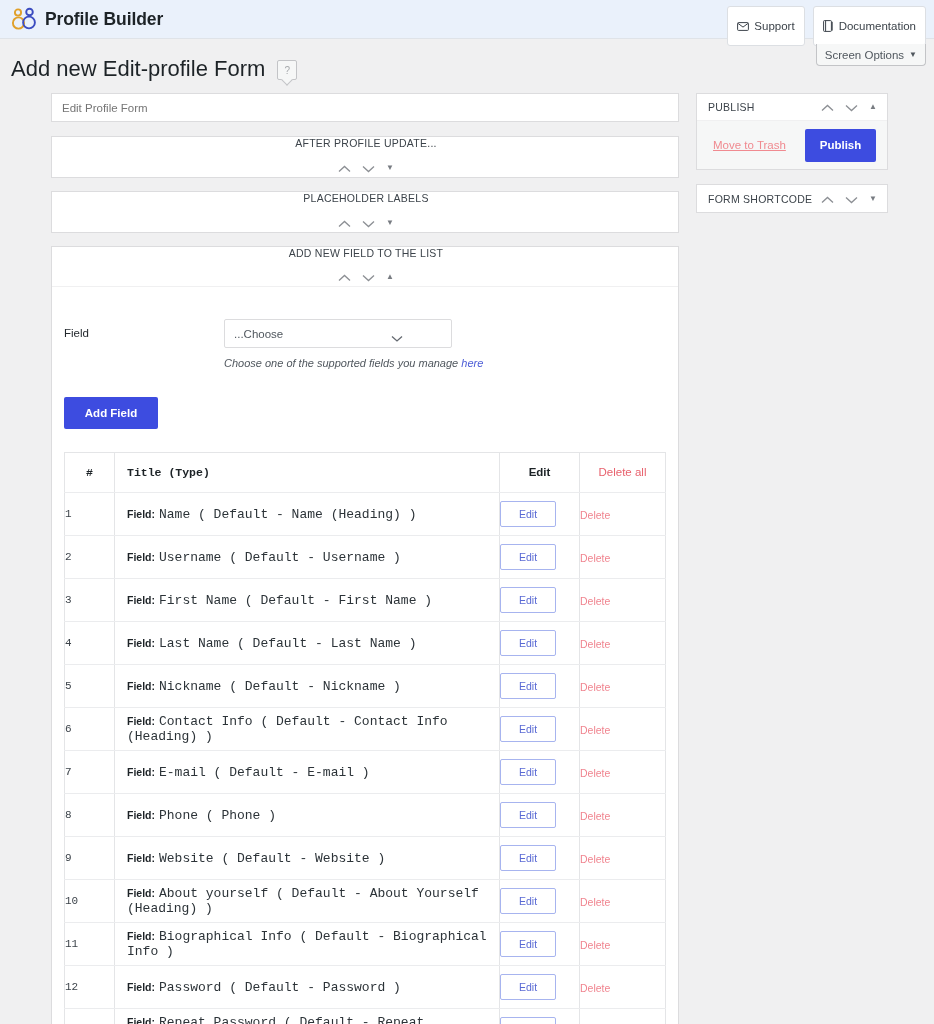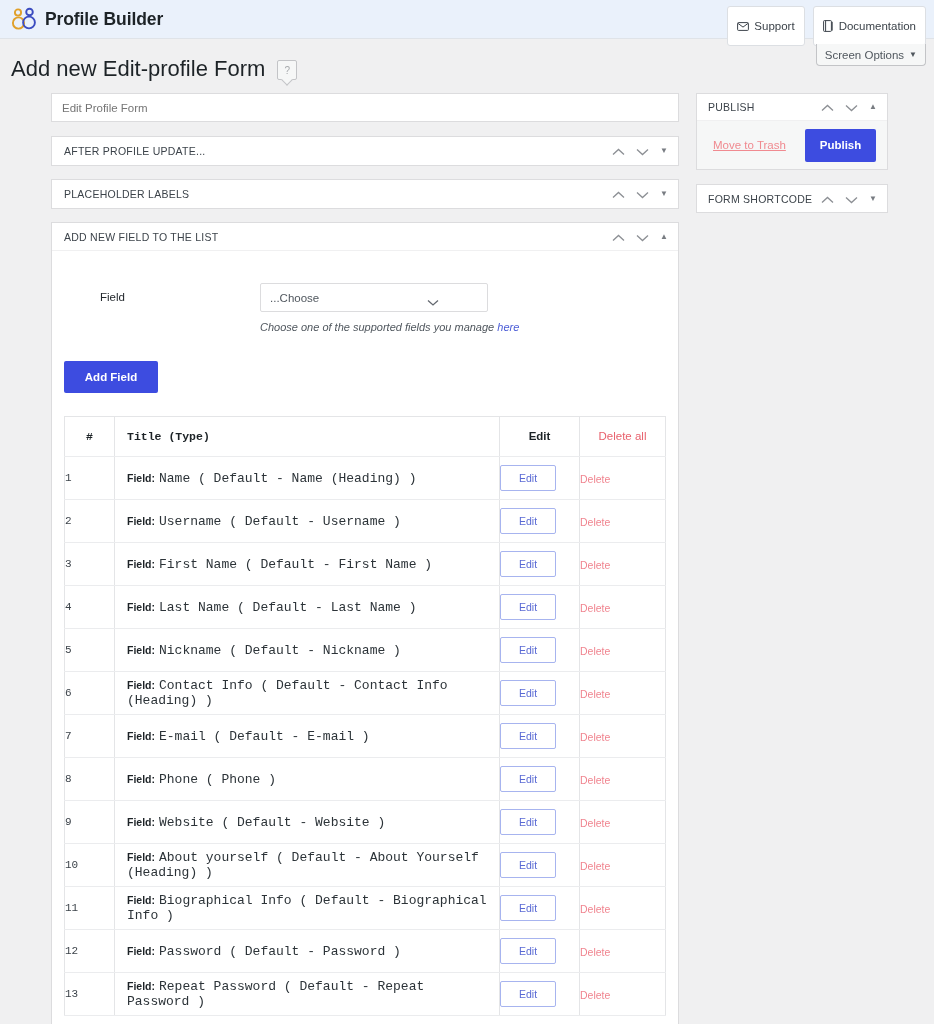--- a/index.html
+++ b/index.html
@@ -86,23 +86,24 @@
   .col-side { width: 192px; margin-left: 17px; }
 
   
   .panel {
     background: #fff;
     border: 1px solid #dcdcde;
     margin-bottom: 13px;
   }
   .panel-head {
     display: flex; align-items: center;
-    height: 28px;
+    height: 40px;
     padding: 0 10px 0 12px;
     border-bottom: 1px solid #f0f0f1;
+    flex-direction: column;
   }
   .panel-head.no-border { border-bottom: none; }
   .panel-title {
     font-size: 10.5px; font-weight: normal; color: #3c434a;
     letter-spacing: 0.25px; flex: 1;
     text-transform: uppercase;
   }
   .panel-ctrls { display: flex; align-items: center; gap: 11px; }
   .chev { color: #8c8f94; display: block; cursor: pointer; }
   .tri { font-size: 8px; color: #787c82; cursor: pointer; line-height: 1; }
@@ -114,21 +115,21 @@
     background: #fff;
     padding: 0 10px;
     font-size: 11.5px; color: #787c82;
     font-family: "Liberation Sans", sans-serif;
     outline: none;
   }
   .title-input-wrap { margin-bottom: 14px; }
 
   
   .addfield-body { padding: 32px 12px 14px 12px; }
-  .field-row { display: flex; align-items: flex-start; margin-left: 36px; }
+  .field-row { display: flex; align-items: flex-start; }
   .field-label {
     width: 160px; font-size: 11.5px; color: #23282d; font-weight: normal;
     padding-top: 8px;
   }
   .select-wrap { position: relative; width: 188px; }
   .field-select {
     width: 228px; height: 29px;
     border: 1px solid #dcdcde; border-radius: 2px;
     background: #fff;
     padding: 0 28px 0 9px;

